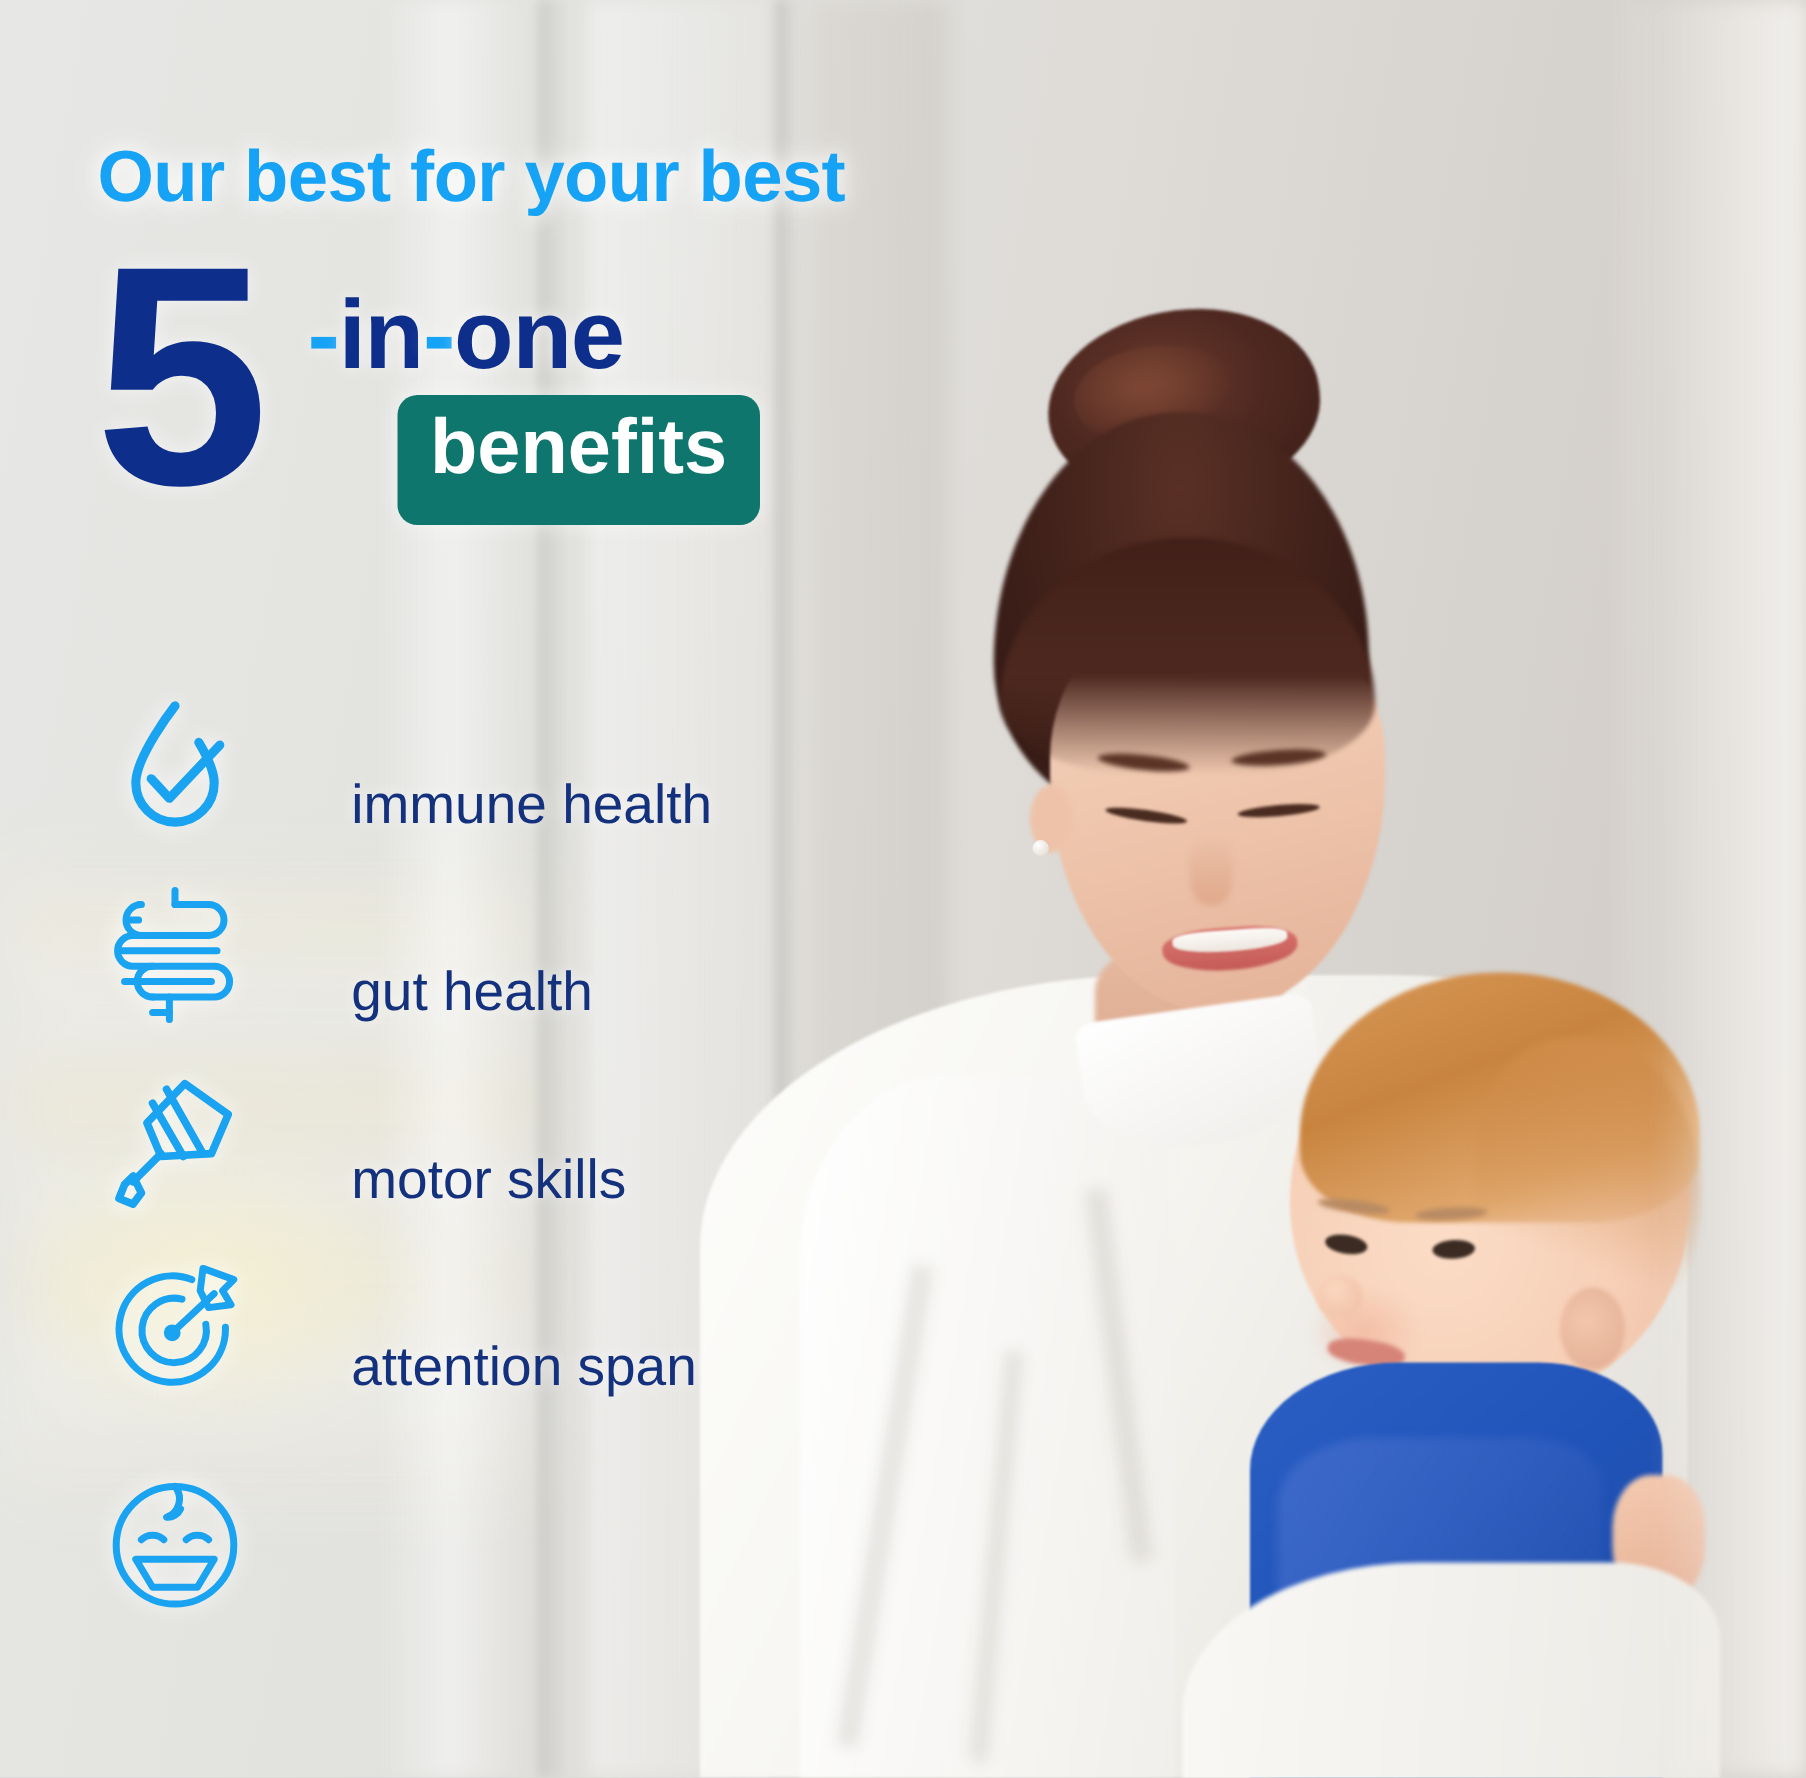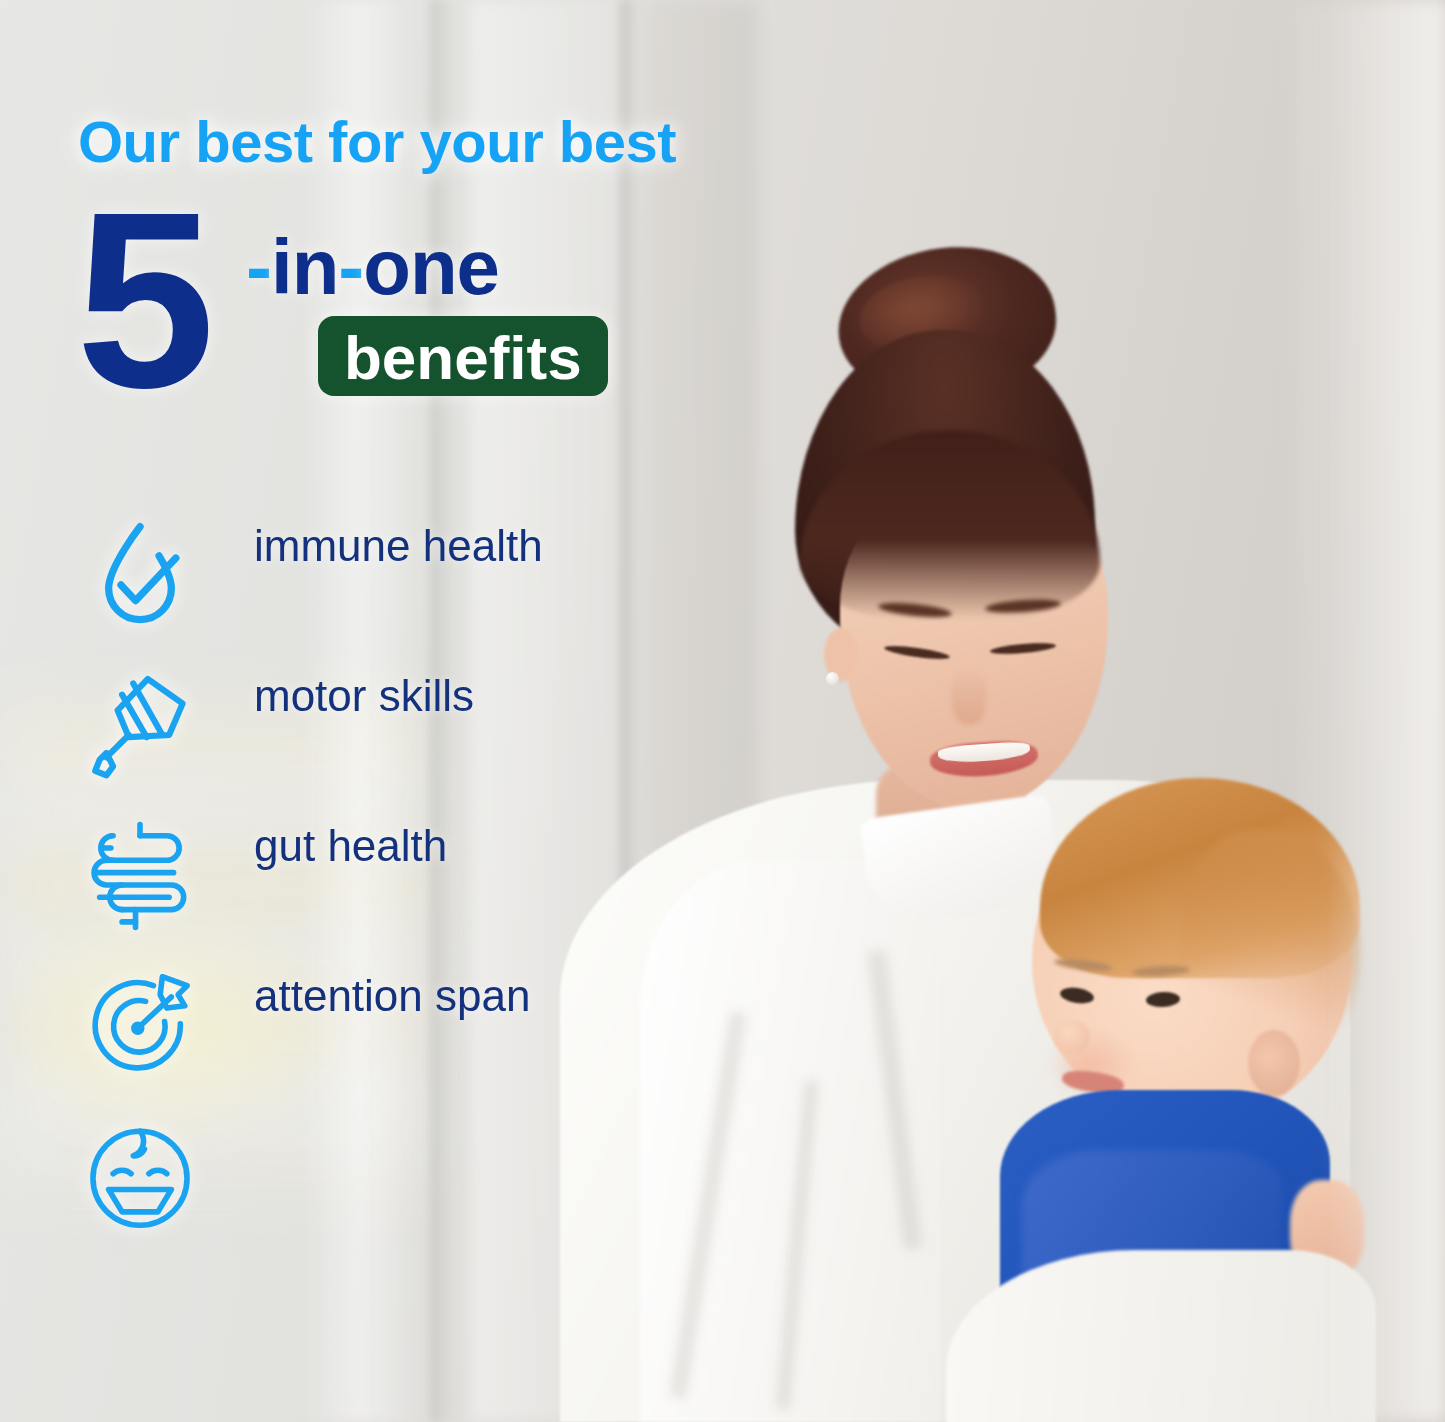--- a/index.html
+++ b/index.html
@@ -216,31 +216,31 @@
   .inone{
     position:absolute; left:170px; top:26px;
     font-size:78px; font-weight:700; color:#0e2e8c; letter-spacing:-1px;
     text-shadow:0 0 14px rgba(255,255,255,.7);
     white-space:nowrap;
     text-align:right;
   }
   .inone .dash{ color:#17a3f5; }
   .badge{
     position:absolute; left:242px; top:120px;
-    background:#14532d; border-radius:16px;
-    padding:8px 26px 4px 26px;
+    background:#0f766e; border-radius:16px;
+    padding:8px 26px 28px 26px;
     box-shadow:0 0 18px rgba(255,255,255,.55);
   }
   .badge span{
     font-size:62px; font-weight:700; color:#ffffff; letter-spacing:0px;
     white-space:nowrap; display:block; line-height:68px;
   }
 
   .benefits{ position:absolute; left:84px; top:520px; width:640px; }
-  .brow{ display:flex; align-items:flex-start; height:150px; }
+  .brow{ display:flex; align-items:flex-end; height:150px;gap:27px; }
   .bicon{
     width:112px; min-width:112px; height:112px;
     display:flex; align-items:center; justify-content:center;
     filter:drop-shadow(0 0 9px rgba(255,255,255,.95));
   }
   .bicon svg{ width:100%; height:100%; display:block; }
   .blabel{
     font-size:44px; color:#14317d; font-weight:400; line-height:52px;
     margin-left:58px; letter-spacing:0px;
     text-shadow:0 0 12px rgba(255,255,255,.7);
@@ -319,50 +319,50 @@
         <svg viewBox="0 0 100 100" fill="none" stroke="#1AA3F0" stroke-width="6.5" stroke-linecap="round" stroke-linejoin="round">
           <path d="M50 6 C50 6 22 42 22 61 a28 28 0 0 0 56 0 c0-8-5-19-11-29"></path>
           <path d="M33 58 L46 72 L82 34"></path>
         </svg>
       </div>
       <div class="blabel">immune health</div>
     </div>
 
     <div class="brow">
       <div class="bicon">
-        <svg viewBox="0 0 100 100" fill="none" stroke="#1AA3F0" stroke-width="5.5" stroke-linecap="round" stroke-linejoin="round">
-          <path d="M57 8 L88 30 L76 58 L40 60 L30 36 Z"></path>
-          <path d="M44 12 L70 58"></path>
-          <path d="M34 22 L56 60"></path>
-          <path d="M40 58 L20 78"></path>
-          <path d="M20 74 L14 80 L10 90 L20 94 L26 86 Z"></path>
-        </svg>
-      </div>
-      <div class="blabel">motor skills</div>
-    </div>
-
-    <div class="brow">
-      <div class="bicon">
         <svg viewBox="0 0 100 100" fill="none" stroke="#1AA3F0" stroke-width="5" stroke-linecap="round" stroke-linejoin="round">
           <path d="M50 4 v10"></path>
           <path d="M50 14 H74 a11 11 0 0 1 0 22 H20 a11 11 0 0 0 0 22 h58 a11 11 0 0 1 0 22 H34"></path>
           <path d="M24 14 H26 a11 11 0 0 0 0 22"></path>
           <path d="M16 25 h8"></path>
           <path d="M10 47 h70"></path>
           <path d="M14 69 h62"></path>
           <path d="M34 80 a11 11 0 0 1 0 -22"></path>
           <path d="M46 80 v16"></path>
           <path d="M34 91 h12"></path>
         </svg>
       </div>
       <div class="blabel">gut health</div>
     </div>
 
     <div class="brow">
       <div class="bicon">
+        <svg viewBox="0 0 100 100" fill="none" stroke="#1AA3F0" stroke-width="5.5" stroke-linecap="round" stroke-linejoin="round">
+          <path d="M57 8 L88 30 L76 58 L40 60 L30 36 Z"></path>
+          <path d="M44 12 L70 58"></path>
+          <path d="M34 22 L56 60"></path>
+          <path d="M40 58 L20 78"></path>
+          <path d="M20 74 L14 80 L10 90 L20 94 L26 86 Z"></path>
+        </svg>
+      </div>
+      <div class="blabel">motor skills</div>
+    </div>
+
+    <div class="brow">
+      <div class="bicon">
         <svg viewBox="0 0 100 100" fill="none" stroke="#1AA3F0" stroke-width="5" stroke-linecap="round" stroke-linejoin="round">
           <path d="M62 14 A38 38 0 1 0 86 48"></path>
           <path d="M55 28 A23 23 0 1 0 72 46"></path>
           <circle cx="48" cy="52" r="6" fill="#1AA3F0" stroke="none"></circle>
           <path d="M48 52 L78 24"></path>
           <path d="M70 6 L92 14 L84 22 L90 32 L74 34 L68 22 Z"></path>
         </svg>
       </div>
       <div class="blabel">attention span</div>
     </div>

